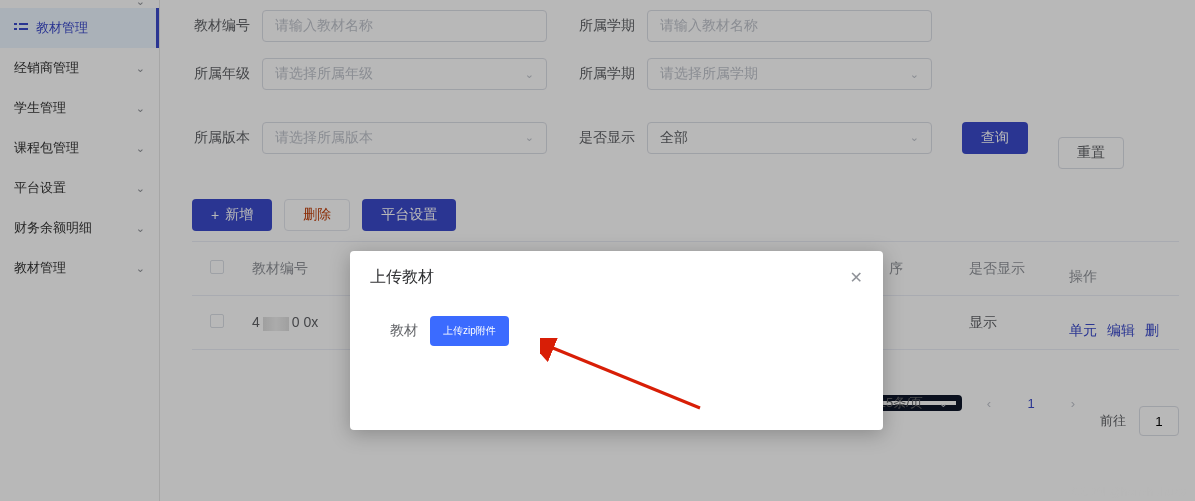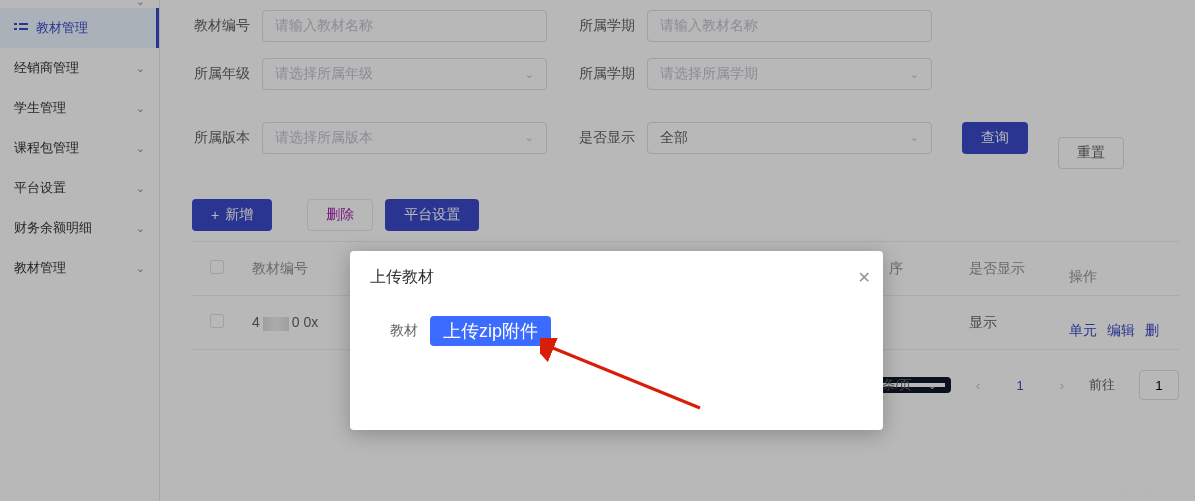--- a/index.html
+++ b/index.html
@@ -83,21 +83,21 @@
       border-radius: 4px;
       cursor: pointer;
       display: inline-flex;
       align-items: center;
       justify-content: center;
       font-size: 14px;
       border: 1px solid transparent;
     }
     .btn-primary { background: #3b4acb; color: #fff; }
     .btn-default { background: #fff; color: #606266; border-color: #dcdfe6; margin-top: 31px; }
-    .btn-disabled { background: #fff; color: #a21caf; border-color: #e4e7ed; cursor: not-allowed; margin-left: 23px; }
+    .btn-disabled { background: #fff; color: #c2410c; border-color: #e4e7ed; cursor: not-allowed; }
     .toolbar {
       margin: 20px 16px 0 16px;
       padding: 10px 0;
       display: flex;
       gap: 12px;
     }
     .btn-add { display: inline-flex; gap: 6px; }
     .table-wrap {
       margin: 0 16px;
       border-top: 1px solid #ebeef5;
@@ -142,21 +142,21 @@
       gap: 16px;
     }
     .page-btn {
       width: 30px; height: 30px;
       display:flex; align-items:center; justify-content:center;
       color: #c0c4cc;
       cursor: pointer;
     }
     .page-num { color: #3b4acb; width:30px; text-align:center; }
     .page-goto {
-      display:flex; align-items:center; gap: 24px;
+      display:flex; align-items:center; gap: 13px; margin-top: 36px;
     }
     .page-input {
       width: 40px; height: 30px;
       border: 1px solid #dcdfe6; border-radius: 4px;
       text-align: center;
     }
 
     
     .mask {
       position: absolute;
@@ -169,37 +169,37 @@
       top: 251px;
       width: 533px;
       background: #fff;
       border-radius: 4px;
       box-shadow: 0 4px 20px rgba(0,0,0,0.25);
     }
     .modal-header {
       display: flex;
       align-items: center;
       justify-content: space-between;
-      padding: 16px 12px 8px 20px;
+      padding: 16px 20px 8px 20px;
     }
     .modal-title { font-size: 16px; color: #303133; }
     .modal-close { font-size: 16px; color: #909399; cursor: pointer; }
     .modal-body {
       padding: 20px 40px 84px 40px;
       display:flex;
       align-items:center;
       gap: 12px;
     }
     .modal-label { color: #606266; }
     .btn-upload {
       background: #3b6bff;
       color: #fff;
       height: 30px;
       padding: 0 12px;
-      font-size: 18px;
+      font-size: 10px;
       border-radius: 4px;
     }
     .arrow {
       position: absolute;
       left: 540px;
       top: 338px;
       pointer-events: none;
     }
     .watermark {
       position: absolute;

